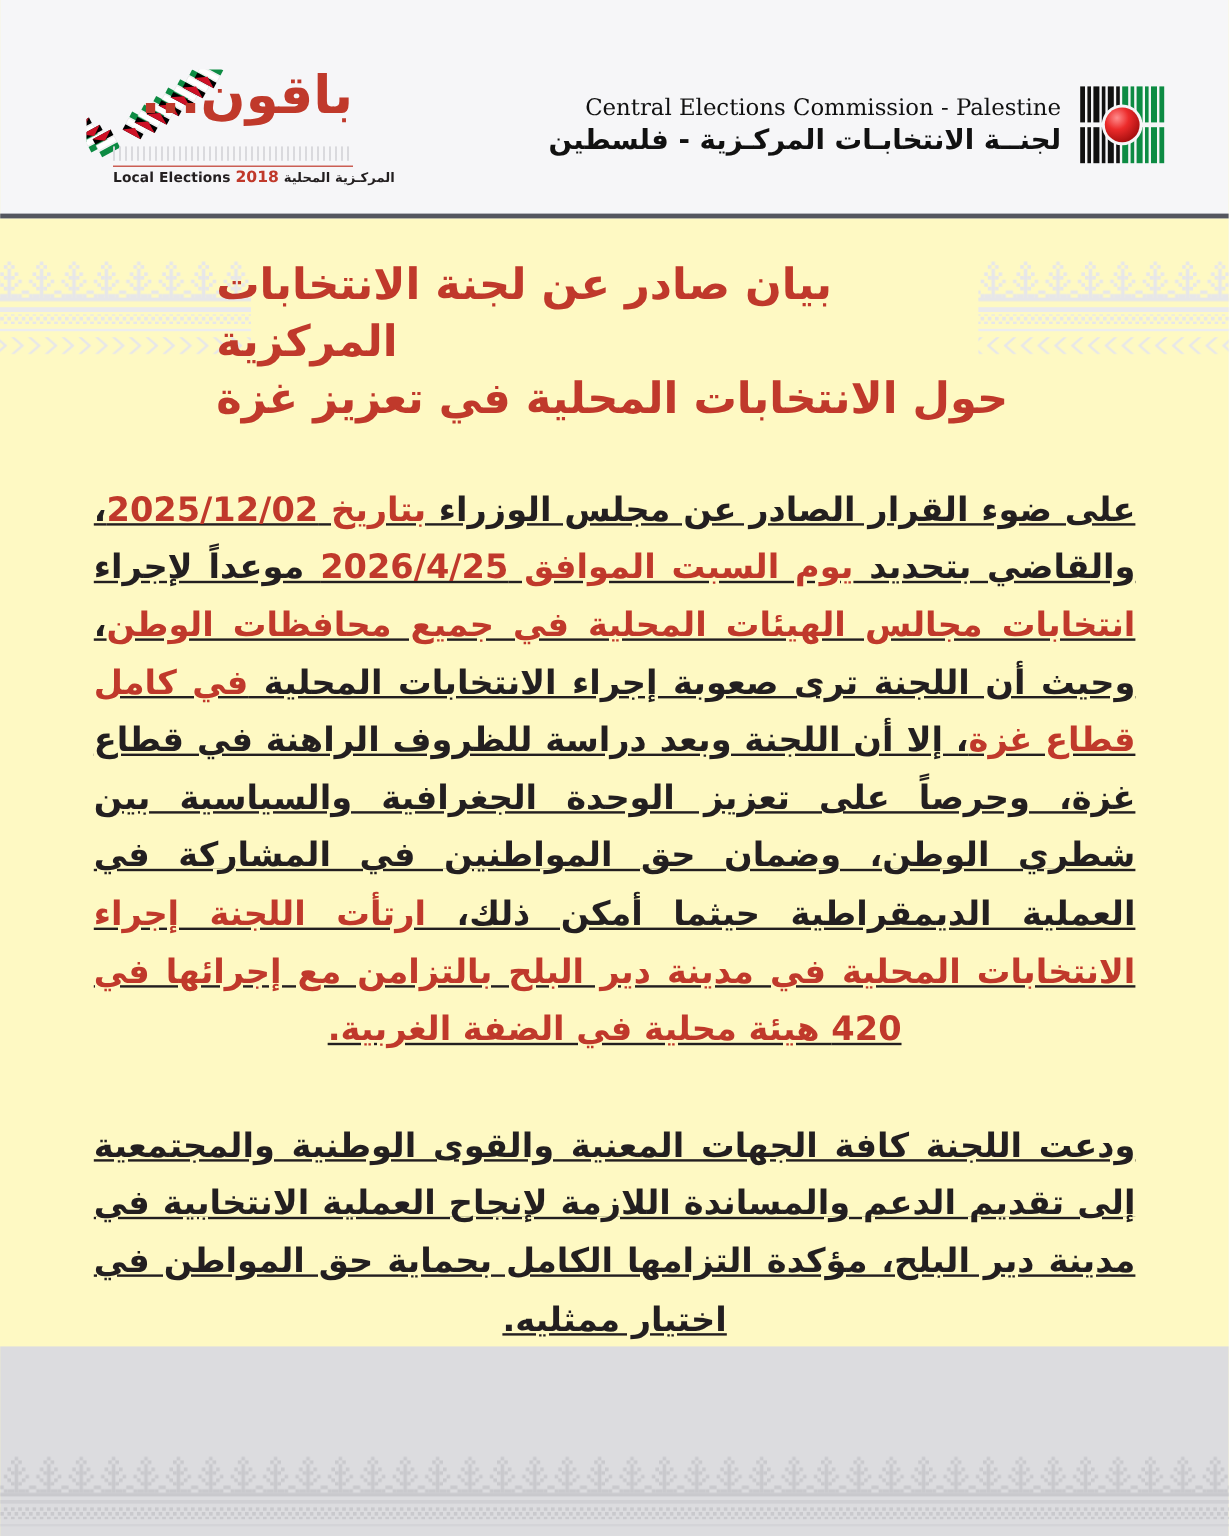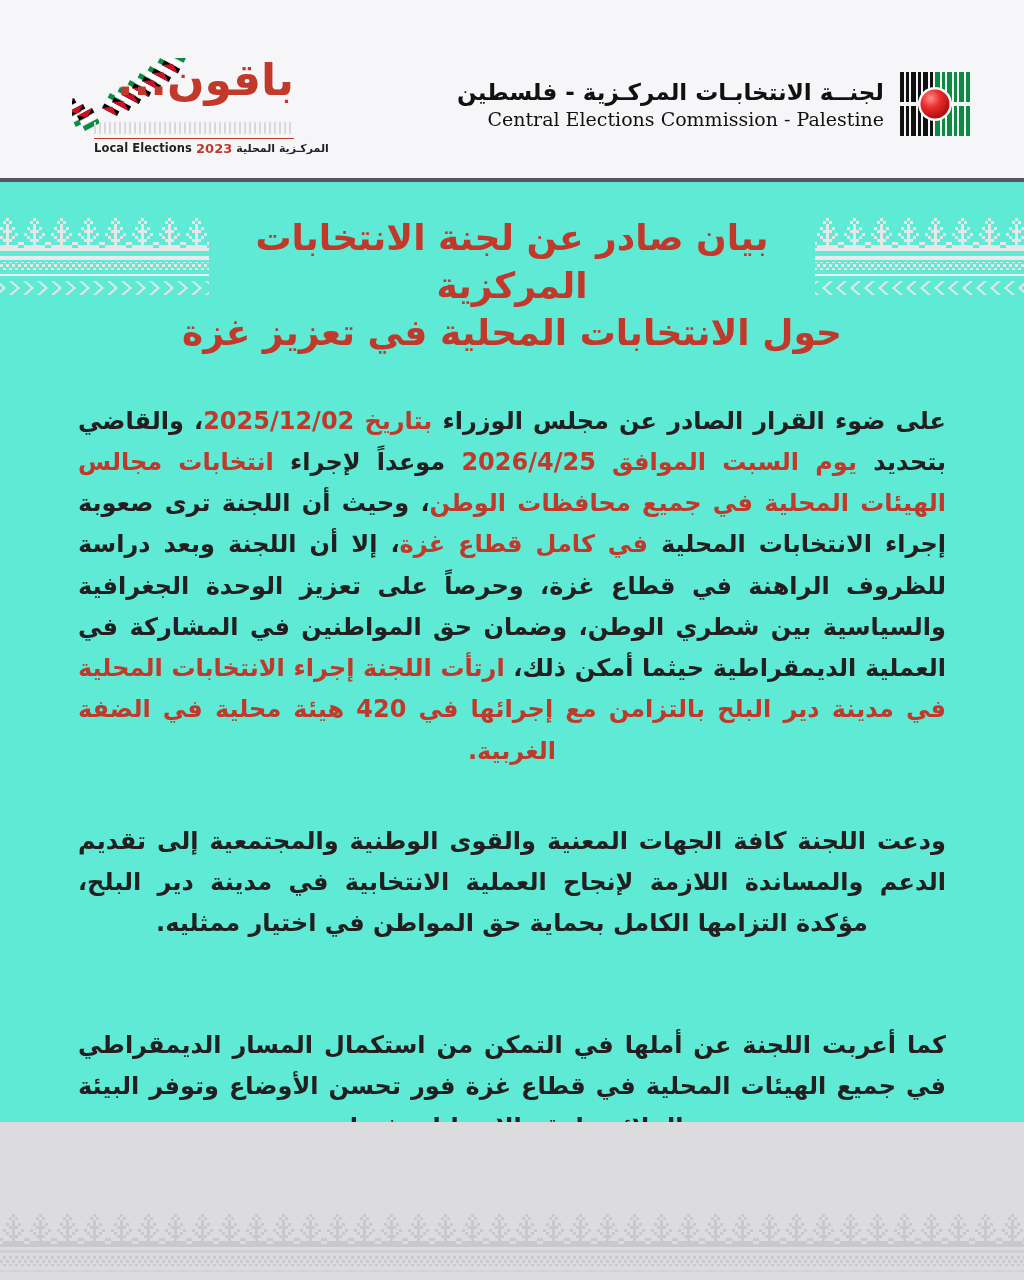--- a/index.html
+++ b/index.html
@@ -10,21 +10,21 @@
     height: 1280px;
     background: #f6f6f8;
     font-family: "DejaVu Sans", "Liberation Sans", sans-serif;
     overflow: hidden;
   }
 
   #page {
     position: relative;
     width: 1024px;
     height: 1280px;
-    background: #5eead4;
+    background: #fef9c3;
     overflow: hidden;
   }
 
   
   #header {
     position: absolute;
     top: 0; left: 0;
     width: 1024px;
     height: 182px;
     background: #f6f6f8;
@@ -147,43 +147,44 @@
   
   #content {
     position: absolute;
     left: 0; top: 182px;
     width: 1024px;
     direction: rtl;
   }
 
   #title-block {
     margin-top: 32px;
-    text-align: center;
+    text-align: left;
     padding: 0 180px;
   }
   .title-line {
     font-size: 36px;
     font-weight: 700;
     color: #c0392b;
     line-height: 1.32;
     letter-spacing: 0px;
   }
 
   #body-block {
     margin-top: 44px;
     padding: 0 78px;
   }
 
   .para {
-    font-size: 24px;
+    font-size: 28px;
     line-height: 1.72;
     color: #231f20;
     text-align: justify;
     text-align-last: center;
     font-weight: 600;
+    text-decoration: underline;
   }
   .para .hl { color: #c0392b; }
 
   #para-1 { margin-bottom: 0; }
   #para-2 { margin-top: 49px; }
   #para-3 { margin-top: 80px; font-weight: 700; }
 
   #signature {
     margin-top: 36px;
     padding: 0 78px;
@@ -271,29 +272,29 @@
         </g>
       </svg>
 
       <div id="baqoun-word">باقون...</div>
 
       <div id="logo-dashrule"></div>
       <div id="logo-underline"></div>
 
       <div id="logo-caption">
         <span class="cap-en">Local Elections</span>
-        <span class="cap-yr">2023</span>
+        <span class="cap-yr">2018</span>
         <span class="cap-ar">المركـزية المحلية</span>
       </div>
     </div>
 
     <div id="logo-cec">
       <div id="cec-text">
+        <div id="cec-en">Central Elections Commission - Palestine</div>
         <div id="cec-ar">لجنــة الانتخابـات المركـزية - فلسطين</div>
-        <div id="cec-en">Central Elections Commission - Palestine</div>
       </div>
 
       <svg id="cec-mark" viewBox="0 0 74 72">
         <defs>
           <radialGradient id="gl" cx="35%" cy="30%" r="75%">
             <stop offset="0%" stop-color="#ff8d8d"></stop>
             <stop offset="45%" stop-color="#ec2b2b"></stop>
             <stop offset="100%" stop-color="#a30d0d"></stop>
           </radialGradient>
         </defs>

